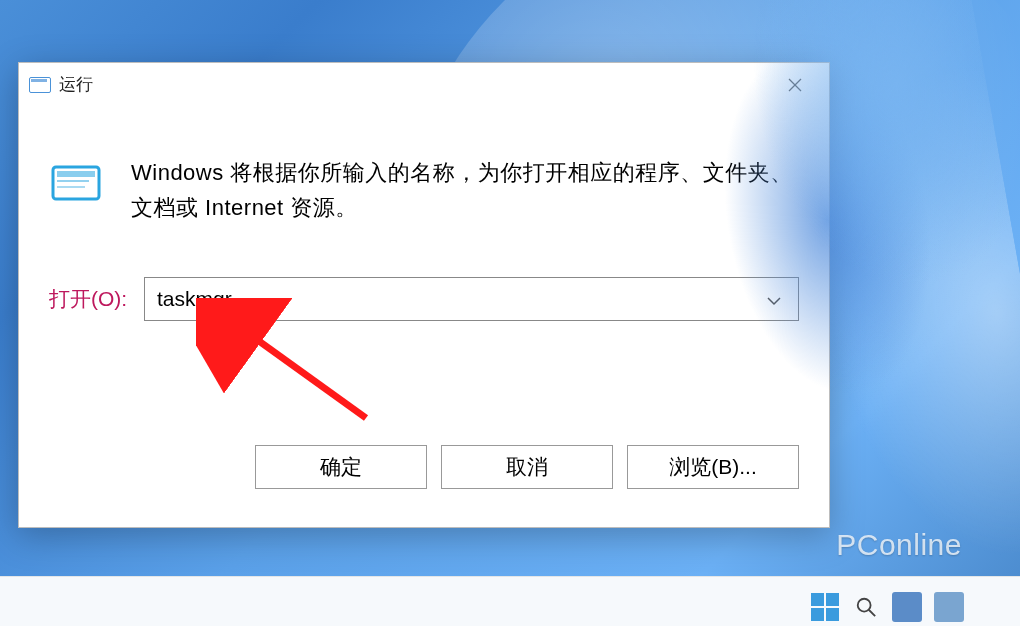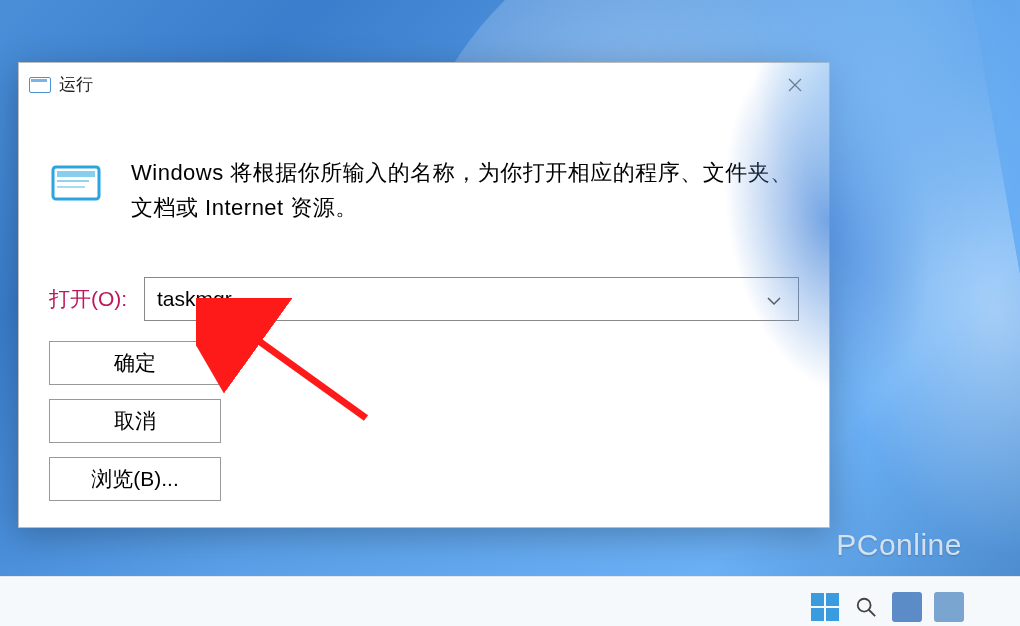--- a/index.html
+++ b/index.html
@@ -151,21 +151,20 @@
       text-align: center;
       color: #555;
     }
     .combo .chevron svg { width: 14px; height: 10px; stroke: #555; stroke-width: 1.5; fill: none; }
     .button-row {
       margin-top: auto;
       display: flex;
       justify-content: flex-end;
       gap: 14px;
       padding-bottom: 18px;
-      flex-direction: column;
     }
     .btn {
       width: 172px;
       height: 44px;
       border: 1.5px solid #999;
       background: #fff;
       font-size: 21px;
       display: flex;
       align-items: center;
       justify-content: center;

